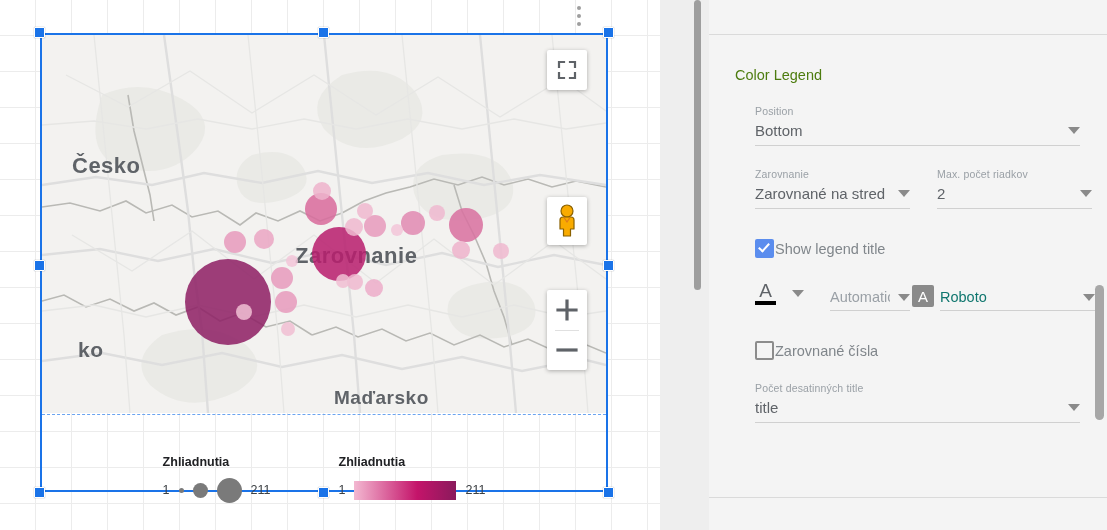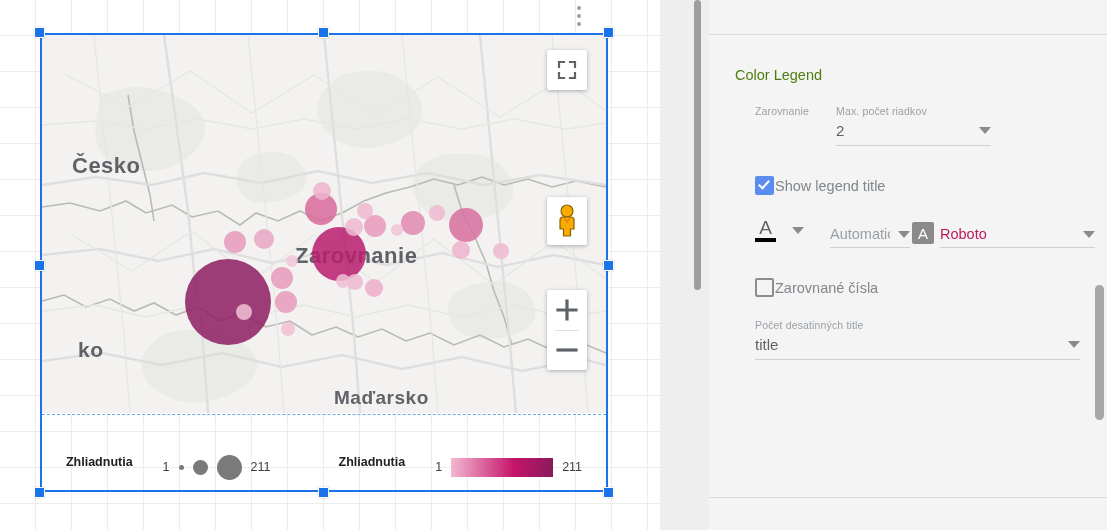--- a/index.html
+++ b/index.html
@@ -59,21 +59,21 @@
   
   .mctl{position:absolute;background:#ffffff;border-radius:2px;box-shadow:0 1px 4px rgba(0,0,0,.3);display:flex;align-items:center;justify-content:center;cursor:pointer;}
   .mctl-full{left:505px;top:15px;width:40px;height:40px;}
   .mctl-peg{left:505px;top:162px;width:40px;height:48px;}
   .mctl-zoom{left:505px;top:255px;width:40px;height:80px;flex-direction:column;}
   .zbtn{width:40px;height:39px;display:flex;align-items:center;justify-content:center;cursor:pointer;}
   .zsep{width:24px;height:1px;background:#e0e0e0;}
 
   
   .legends{position:absolute;left:2px;top:422px;width:564px;height:60px;display:flex;justify-content:center;gap:68px;}
-  .legblock{display:flex;flex-direction:row;align-items:flex-start;gap:30px;}
+  .legblock{display:flex;flex-direction:column;align-items:flex-start;}
   .legtitle{font-size:12.5px;font-weight:bold;color:#202124;margin-bottom:9px;}
   .legrow{display:flex;align-items:center;gap:9px;height:24px;}
   .legnum{font-size:12.5px;color:#3c4043;}
   .legcirc{background:#7a7a7a;border-radius:50%;}
   .gradbar{width:102px;height:19px;}
 
   
   .panelgap{position:absolute;left:660px;top:0;width:447px;height:530px;background:#eeeeee;}
   .vscroll-outer{position:absolute;left:694px;top:0;width:9px;height:530px;}
   .vscroll-thumb{position:absolute;left:0;top:0;width:7px;height:290px;background:#9e9e9e;border-radius:4px;}
@@ -113,21 +113,21 @@
 
   .fontrow{display:flex;align-items:flex-end;gap:0;margin:24px 0 0 46px;}
   .fc-group{display:flex;align-items:center;gap:8px;padding-bottom:6px;cursor:pointer;}
   .fc-A{display:flex;flex-direction:column;align-items:center;}
   .fc-A span{font-size:19px;color:#5f6368;line-height:17px;}
   .fc-A b{display:block;width:21px;height:4px;background:#000000;margin-top:2px;}
   .fsize{width:80px;margin-left:26px;display:flex;align-items:center;justify-content:space-between;border-bottom:1px solid #d0d0d0;padding-bottom:5px;cursor:pointer;}
   .fsize .fval{font-size:14.5px;color:#9aa0a6;width:60px;}
   .abadge{width:22px;height:22px;background:#8a8a8a;color:#ffffff;font-size:15px;display:flex;align-items:center;justify-content:center;border-radius:2px;margin:0 6px 4px 2px;flex:none;cursor:pointer;}
   .ffam{width:155px;display:flex;align-items:center;justify-content:space-between;border-bottom:1px solid #d0d0d0;padding-bottom:5px;cursor:pointer;}
-  .ffam .fval{font-size:14.5px;color:#be185d;}
+  .ffam .fval{font-size:14.5px;color:#0f766e;}
 
   .farscroll{position:absolute;right:3px;top:285px;width:9px;height:135px;background:#a7a7a7;border-radius:5px;}
 </style>
 </head>
 <body>
 
 <div class="root">
 
   <div class="canvas">
 
@@ -293,24 +293,35 @@
   </div>
 
   <div class="panel">
     <div class="panel-div pd1"></div>
     <div class="panel-div pd2"></div>
 
     <div class="section">
 
       <div class="sec-title">Color Legend</div>
 
+      <div class="field">
+        <div class="flabel">Position</div>
+        <div class="fselect w-full">
+          <span class="fval">Bottom</span>
+          <span class="caret"></span>
+        </div>
+      </div>
 
       <div class="row2">
         <div class="field">
           <div class="flabel">Zarovnanie</div>
+          <div class="fselect w-half">
+            <span class="fval">Zarovnané na stred</span>
+            <span class="caret"></span>
+          </div>
         </div>
         <div class="field">
           <div class="flabel">Max. počet riadkov</div>
           <div class="fselect w-half">
             <span class="fval">2</span>
             <span class="caret"></span>
           </div>
         </div>
       </div>
 

